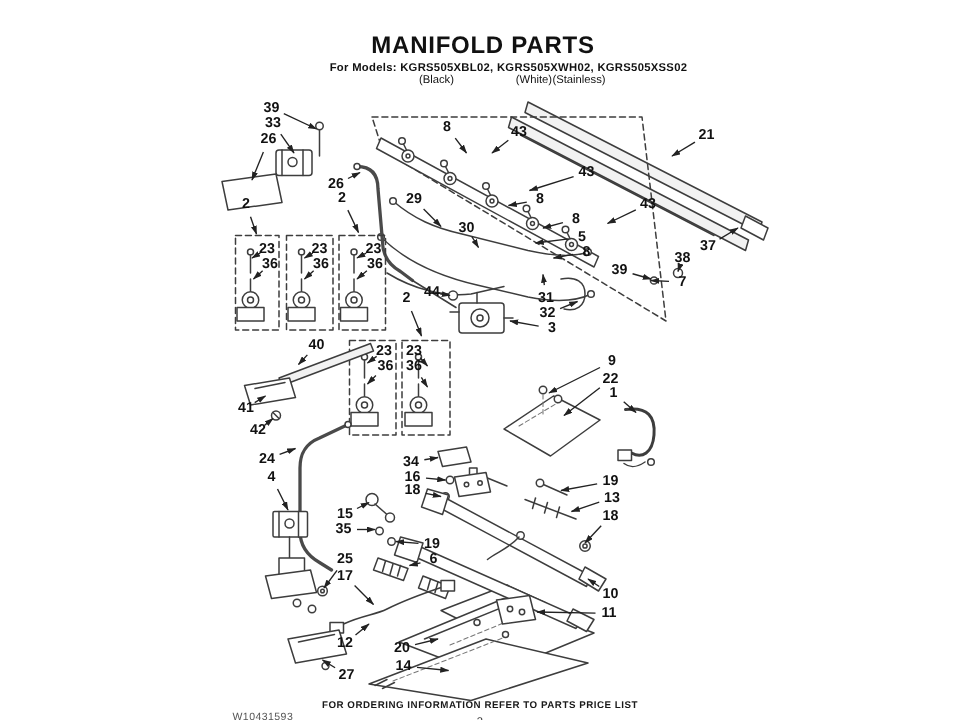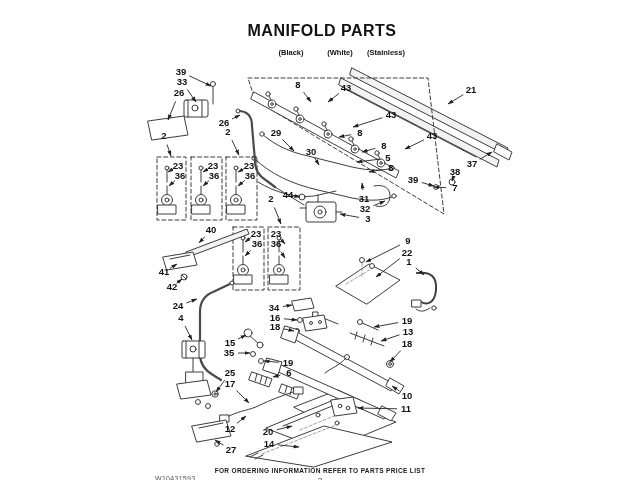--- a/index.html
+++ b/index.html
@@ -10,23 +10,23 @@
   .hdr-title{
     position:absolute;top:6px;left:322px;transform:translateX(-50%);
     font-size:16px;font-weight:bold;letter-spacing:.5px;white-space:nowrap;
   }
   .hdr-models{
     position:absolute;top:24px;left:339px;transform:translateX(-50%);
     font-size:7.5px;font-weight:bold;white-space:nowrap;letter-spacing:.2px;
   }
   .finish{
     position:absolute;top:32px;transform:translateX(-50%);
-    font-size:7.5px;font-weight:bold;white-space:nowrap;
-  }
-  .f-black{left:291px;} .f-white{left:340px;} .f-stainless{left:386px;}
+    font-size:7.5px;font-weight:normal;white-space:nowrap;
+  }
+  .f-black{left:291px;} .f-white{left:356px;} .f-stainless{left:386px;}
   .diagram-svg{position:absolute;left:0;top:0;}
   .ftr-note{
     position:absolute;top:451px;left:320px;transform:translateX(-50%);
     font-size:6.5px;font-weight:bold;letter-spacing:.35px;white-space:nowrap;color:#1a1a1a;
   }
   .ftr-page{
     position:absolute;top:460px;left:320px;transform:translateX(-50%);
     font-size:7.5px;color:#333;
   }
   .ftr-doc{
@@ -34,20 +34,21 @@
   }
   .dash{stroke-dasharray:4 2.6;}
   .dash2{stroke-dasharray:3 2;stroke-width:.7;stroke:#777;}
 </style>
 </head>
 <body>
 
 <div class="page">
 
   <div class="hdr-title">MANIFOLD PARTS</div>
+  <div class="hdr-models">For Models: KGRS505XBL02, KGRS505XWH02, KGRS505XSS02</div>
   <div class="finish f-black">(Black)</div>
   <div class="finish f-white">(White)</div>
   <div class="finish f-stainless">(Stainless)</div>
 
   <svg id="diagram-svg" class="diagram-svg" width="640" height="480" viewBox="0 0 640 480" xmlns="http://www.w3.org/2000/svg">
     <defs>
       <marker id="ah" viewBox="0 0 6 4" refX="5.5" refY="2" markerWidth="6" markerHeight="4" orient="auto" markerUnits="userSpaceOnUse">
         <path d="M0,0 L6,2 L0,4 Z" fill="#222"></path>
       </marker>
     </defs>

